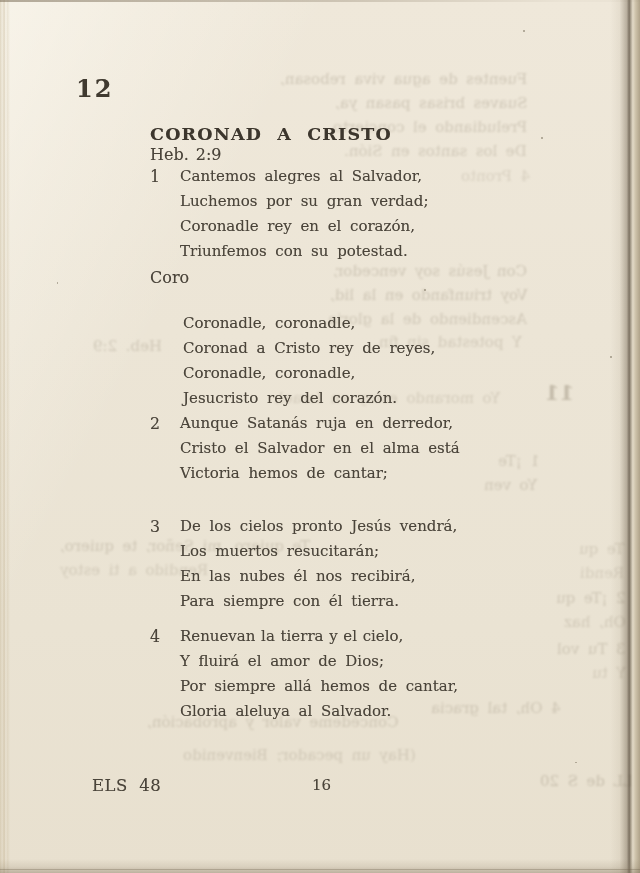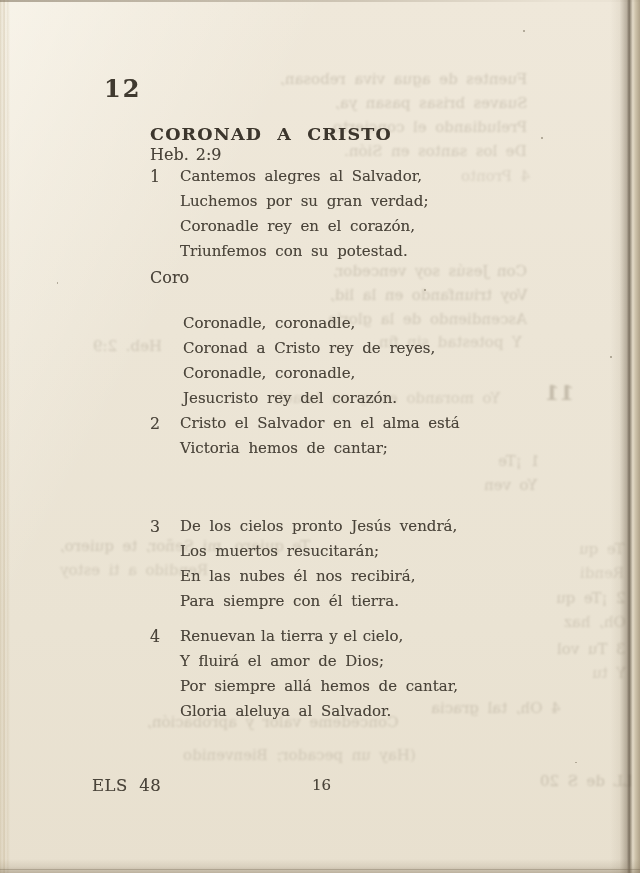--- a/index.html
+++ b/index.html
@@ -52,21 +52,21 @@
   .bleed {
     position: absolute; white-space: nowrap;
     font-size: 15px; color: #8f8470; opacity: 0.32;
     transform: scaleX(-1); filter: blur(0.8px);
     word-spacing: 0.25em; pointer-events: none;
   }
 
   
   .ink { text-shadow: 0 0 0.5px rgba(74,68,58,0.40); }
   .hymn-no {
-    position: absolute; left: 104px; top: 74px;
+    position: absolute; left: 76px; top: 74px;
     font-size: 24px; font-weight: 700; letter-spacing: 2px; color: #403a30;
   }
   .head-block { position: absolute; left: 150px; top: 123px; width: 360px; text-align: left; }
   .title {
     font-size: 17.5px; font-weight: 700; letter-spacing: 1.2px; word-spacing: 0.45em;
     color: #3c362d; line-height: 22px;
   }
   .scripture { font-size: 16px; line-height: 20px; word-spacing: 0.12em; }
   .chorus-label { position: absolute; left: 150px; top: 268px; width: 360px; text-align: left; font-size: 16px; }
   .verse { position: absolute; left: 180px; }
@@ -130,20 +130,21 @@
   <div class="chorus-label ink">Coro</div>
   <div class="chorus">
     <div class="cline ink">Coronadle, coronadle,</div>
     <div class="cline ink">Coronad a Cristo rey de reyes,</div>
     <div class="cline ink">Coronadle, coronadle,</div>
     <div class="cline ink">Jesucristo rey del corazón.</div>
   </div>
 
   <div class="verse" style="top:411px">
     <span class="vnum ink">2</span>
+    <div class="vline ink">Aunque Satanás ruja en derredor,</div>
     <div class="vline ink">Cristo el Salvador en el alma está</div>
     <div class="vline ink">Victoria hemos de cantar;</div>
   </div>
 
   <div class="verse" style="top:514px">
     <span class="vnum ink">3</span>
     <div class="vline ink">De los cielos pronto Jesús vendrá,</div>
     <div class="vline ink">Los muertos resucitarán;</div>
     <div class="vline ink">En las nubes él nos recibirá,</div>
     <div class="vline ink">Para siempre con él tierra.</div>

